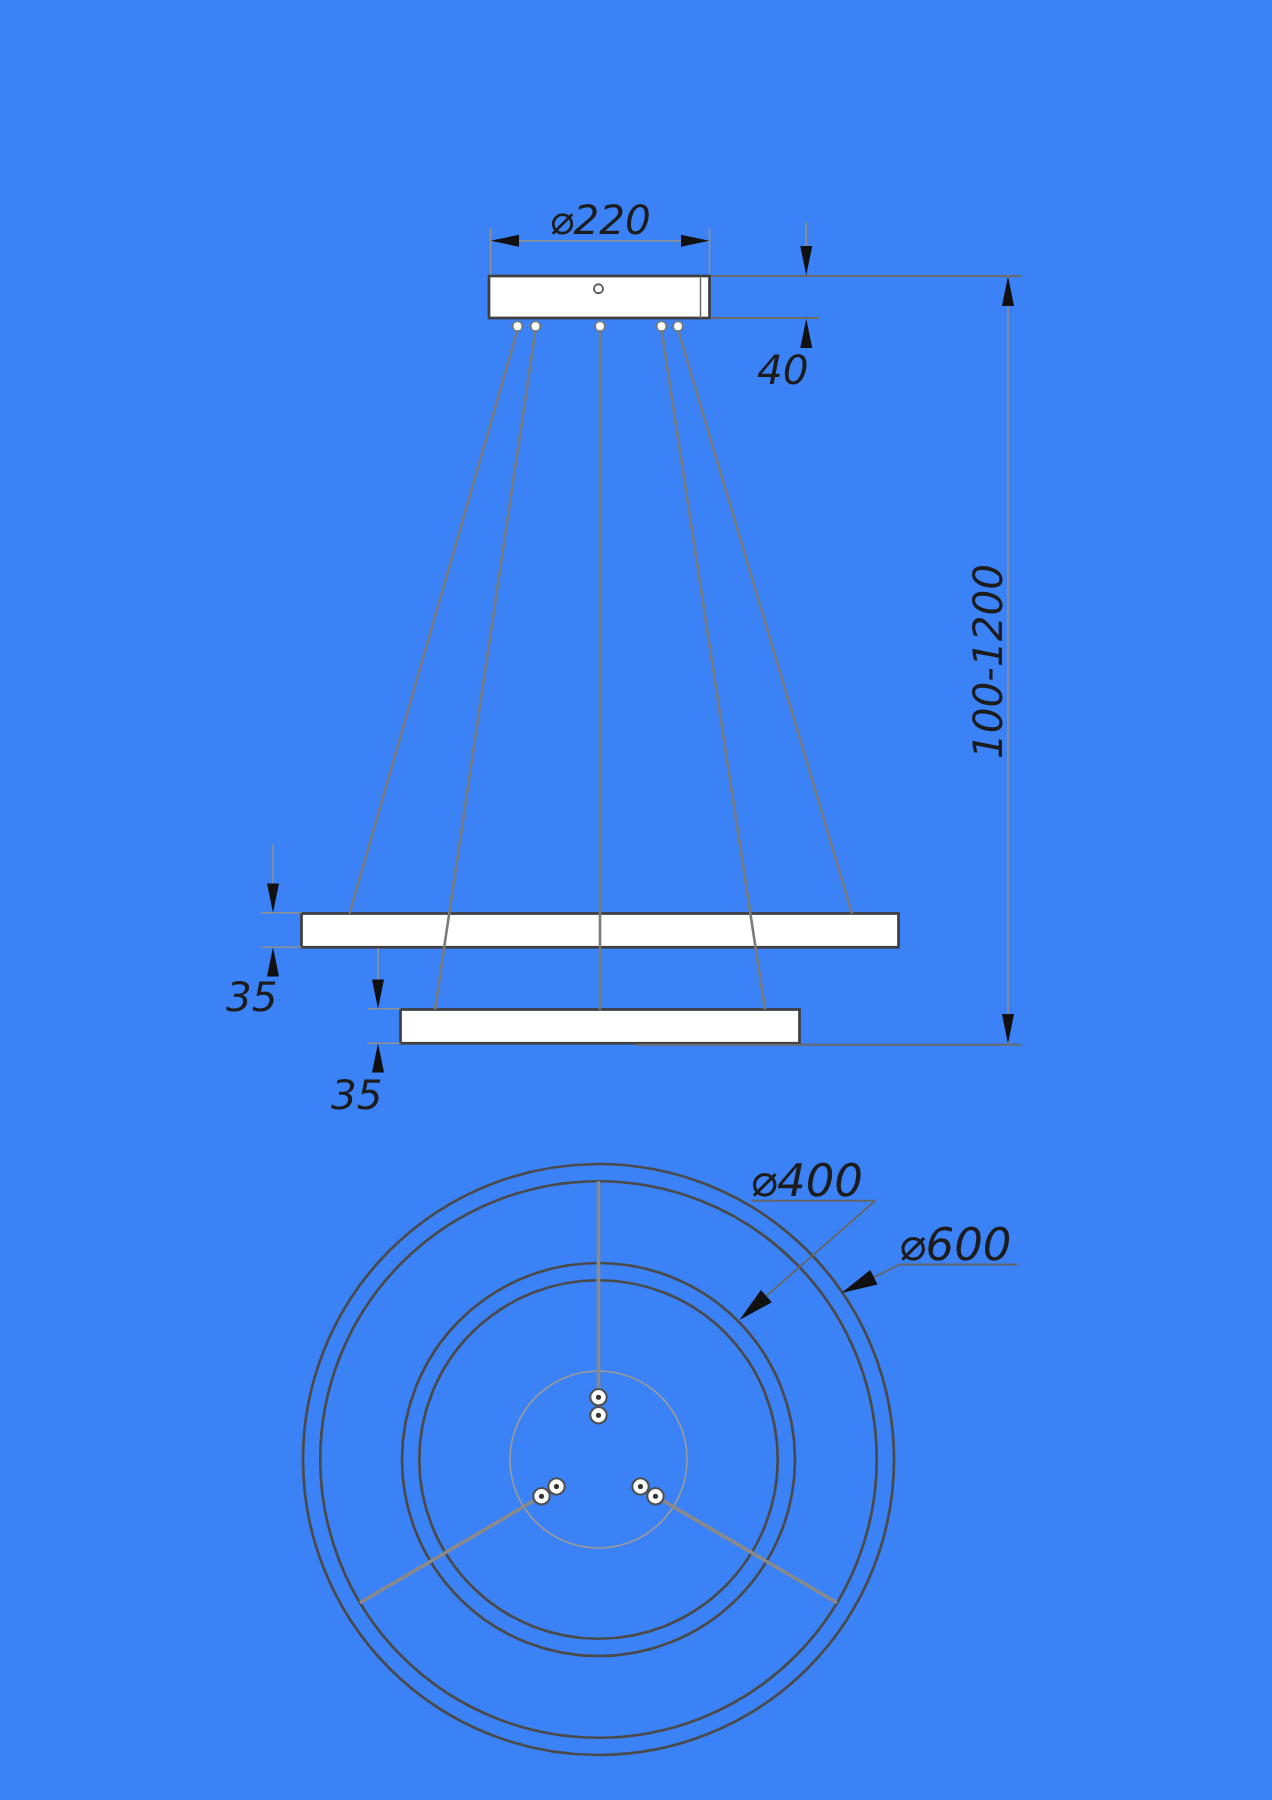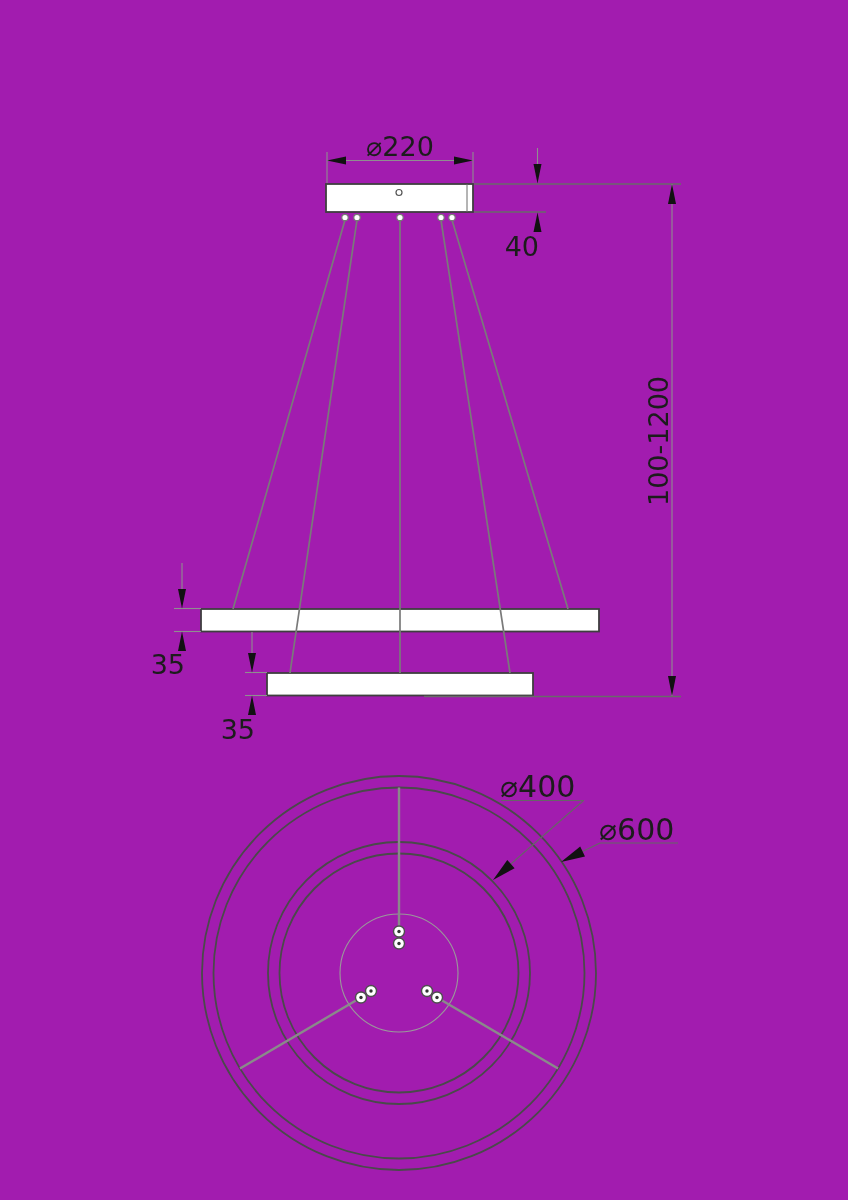--- a/index.html
+++ b/index.html
@@ -1,16 +1,16 @@
 <!DOCTYPE html>
 <html><head>
 <meta charset="utf-8">
 <style>
   html,body{margin:0;padding:0;background:#ffffff;}
-  .page{width:848px;height:1200px;background:#a21caf;position:relative;overflow:hidden;}
+  .page{width:848px;height:1200px;background:#3b82f6;position:relative;overflow:hidden;font-style:italic;}
   svg{display:block;}
   text{font-family:"DejaVu Sans","Liberation Sans",sans-serif;fill:#1c1c1c;}
   .dim-text{font-size:27px;}
   .dia-text{font-size:30px;}
   .outline{stroke:#3f3f3f;stroke-width:1.8;fill:#ffffff;}
   .ring-circle{stroke:#4a4a4a;stroke-width:1.8;fill:none;}
   .thin-circle{stroke:#9a9a9a;stroke-width:1.1;fill:none;}
   .wire{stroke:#7a7a7a;stroke-width:1.7;fill:none;}
   .spoke{stroke:#8a8a8a;stroke-width:2.4;fill:none;}
   .dimline{stroke:#8f8f8f;stroke-width:1.1;fill:none;}

